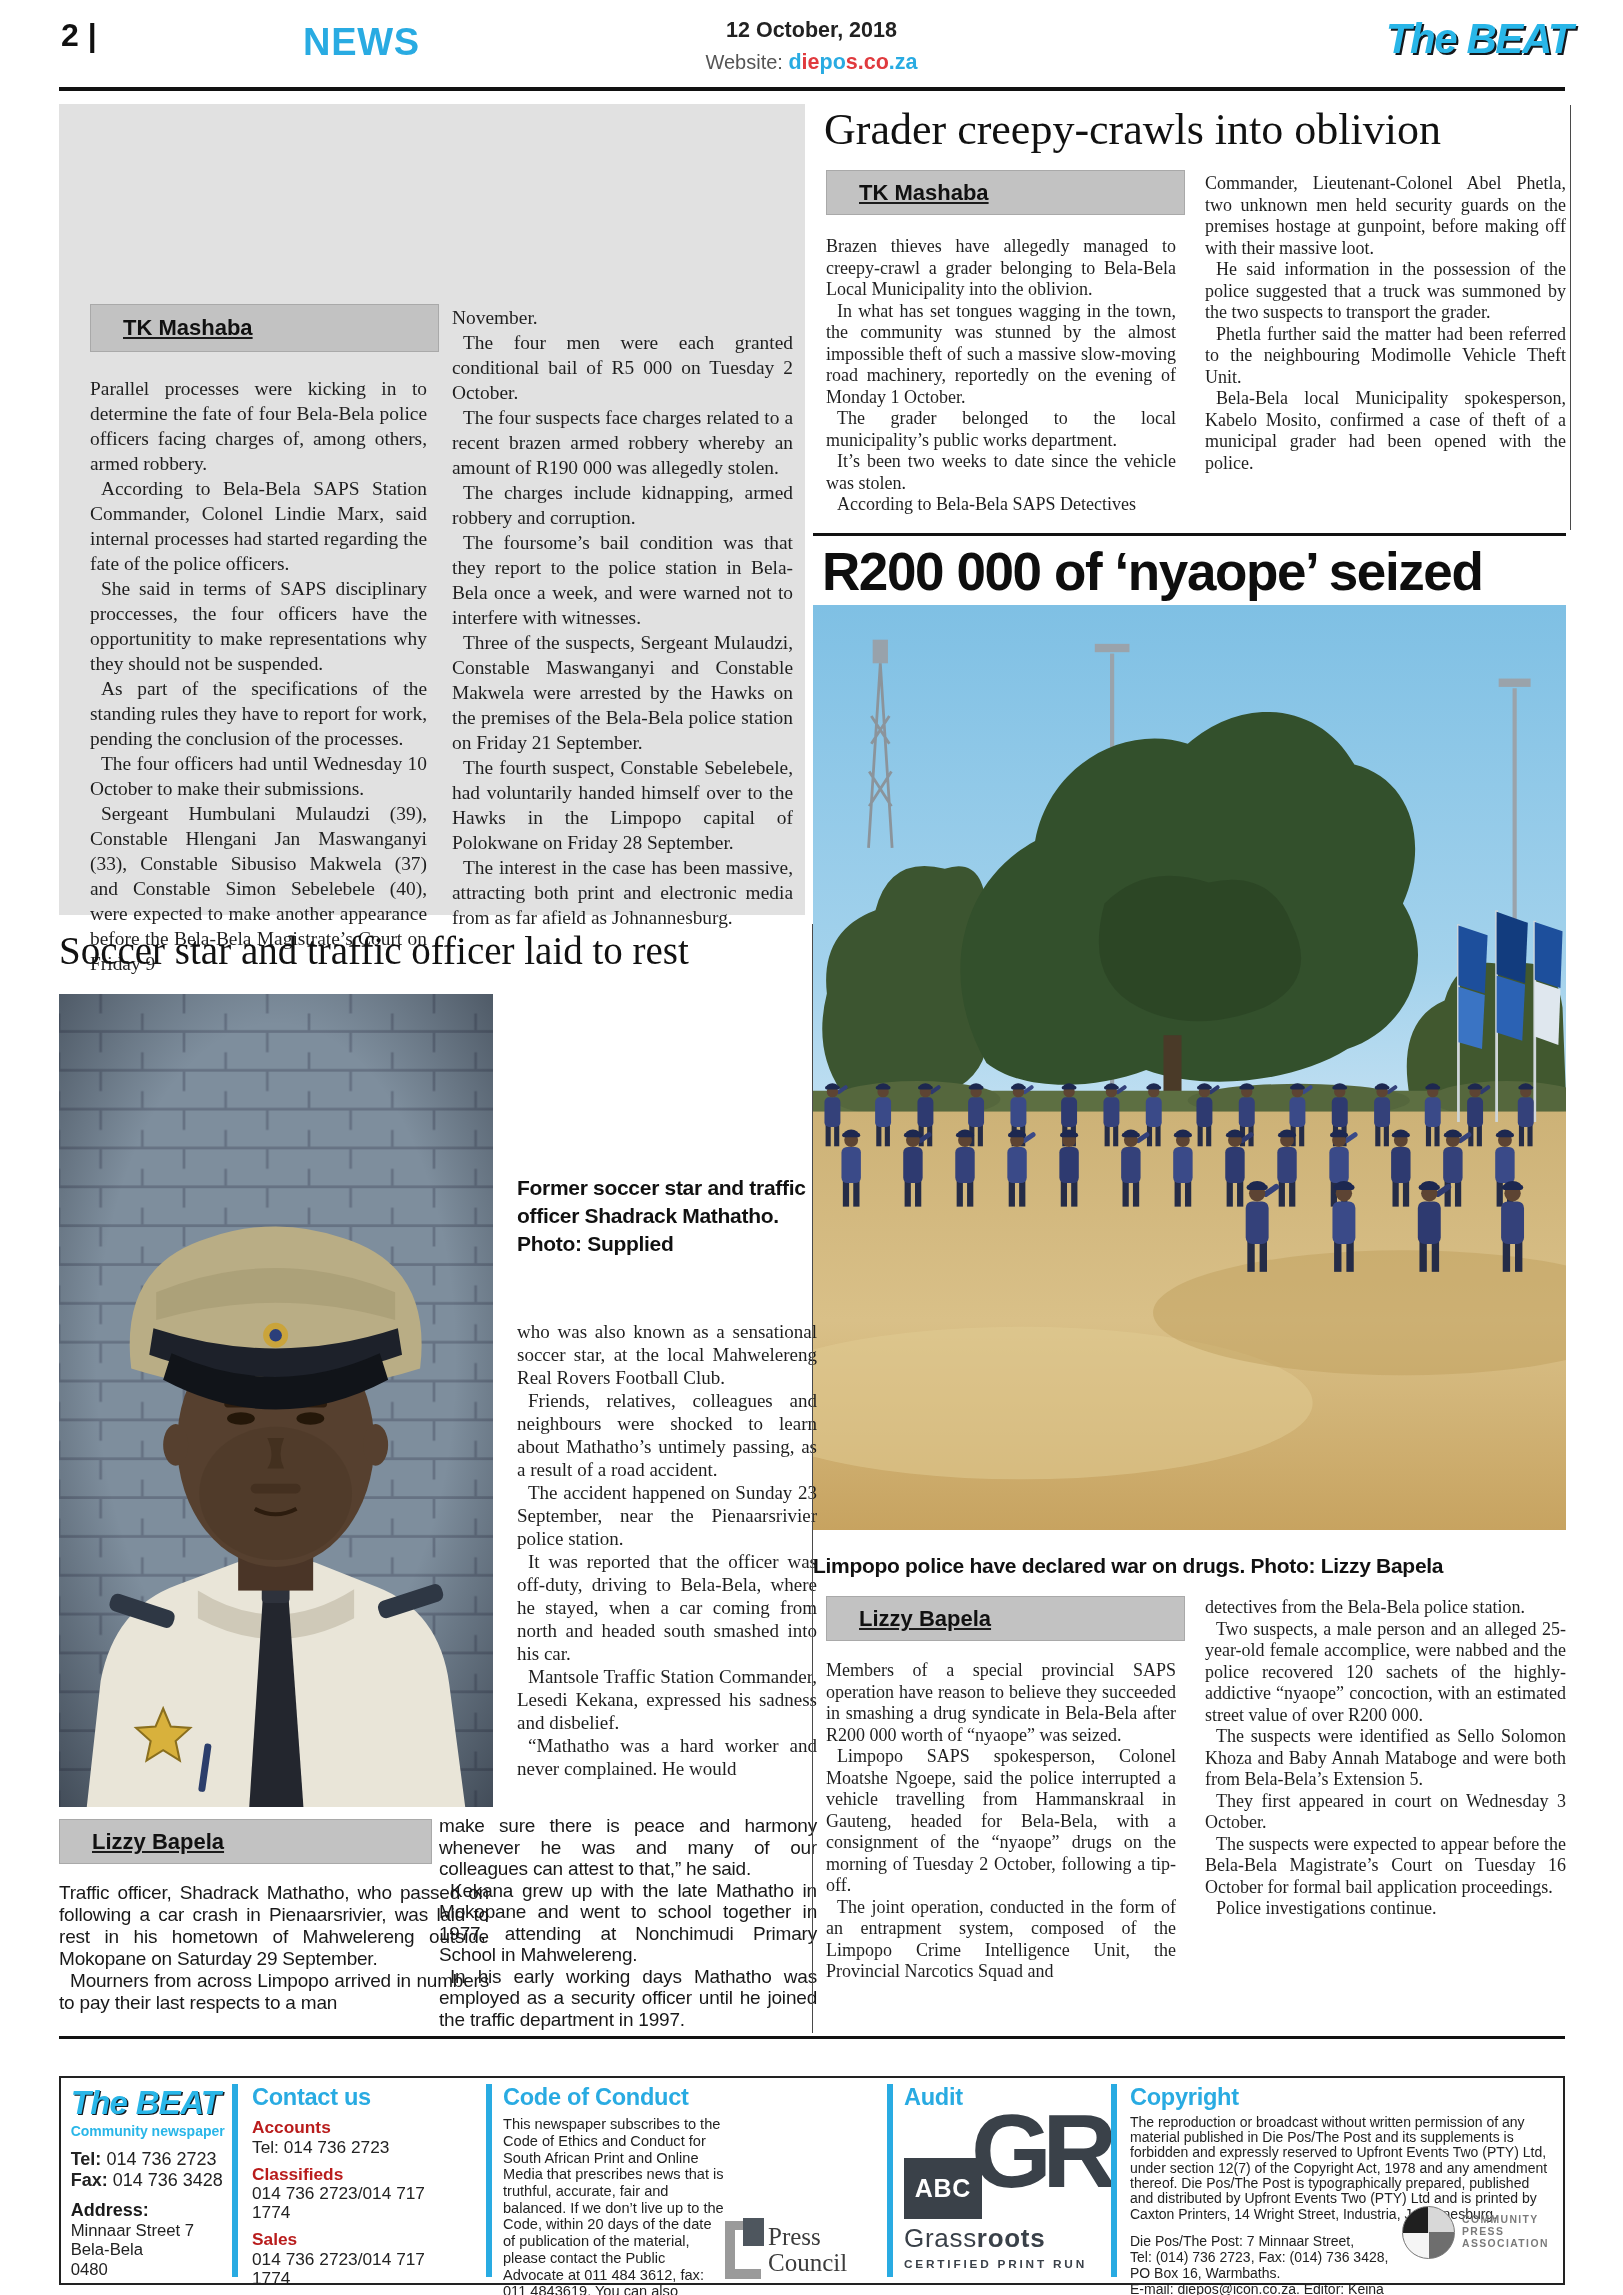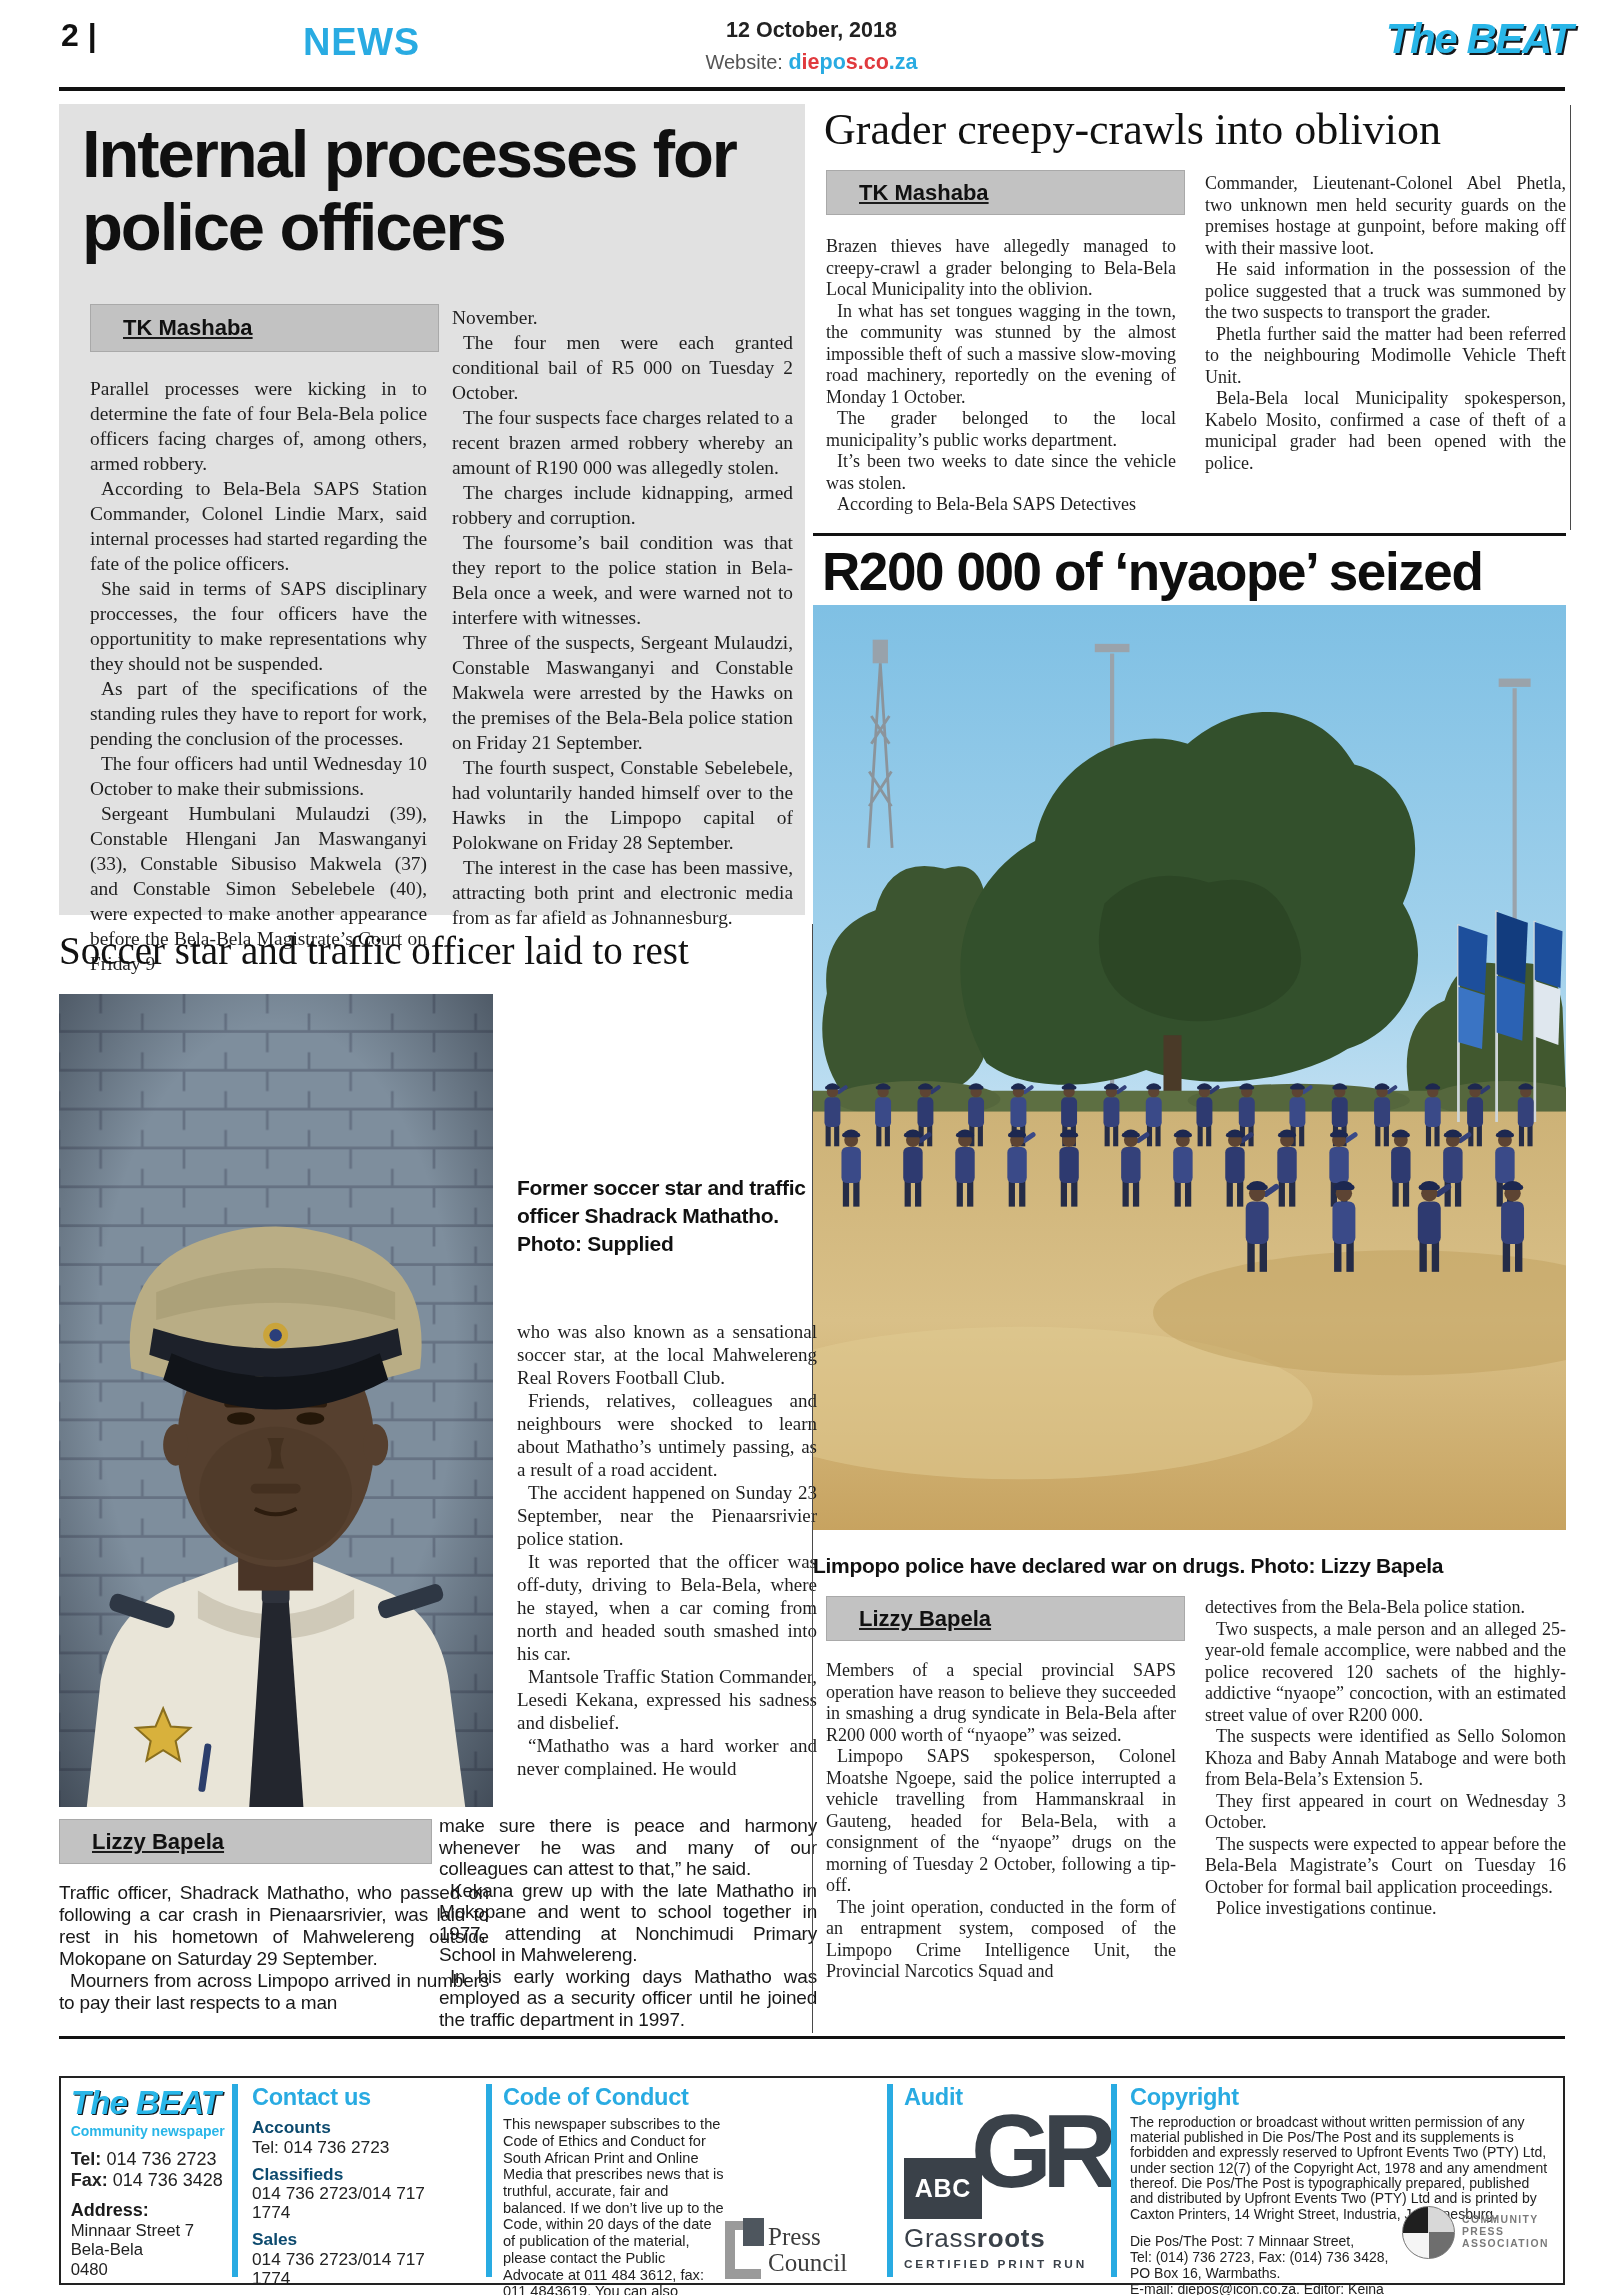--- a/index.html
+++ b/index.html
@@ -67,21 +67,21 @@
   .fdiv{position:absolute;top:5.6px;height:193px;width:6.2px;background:#29abe2;}
   .fh{margin:0;font-size:23.6px;font-weight:900;color:#29abe2;letter-spacing:-0.3px;}
   .f-brand{position:absolute;left:9.7px;top:5.6px;width:160px;}
   .f-logo{font-size:33px;font-weight:900;font-style:italic;color:#29b6e8;text-shadow:1.4px 1.4px 0 #15181c;letter-spacing:-0.7px;}
   .f-tag{font-size:14px;font-weight:800;color:#29b6e8;margin-top:1.4px;}
   .f-tel{font-size:18px;line-height:21.5px;margin-top:9.7px;color:#222;}
   .f-addr-label{font-size:18px;font-weight:800;margin-top:8.3px;}
   .f-addr .para{text-indent:0;font-size:16.7px;line-height:19.4px;color:#222;}
   .f-contact{position:absolute;left:191px;top:5.6px;width:201px;}
   .f-entry{margin-top:7.6px;}
-  .f-entry .lbl{font-size:17.3px;font-weight:800;line-height:19.4px;color:#0c4a6e;}
+  .f-entry .lbl{font-size:17.3px;font-weight:800;line-height:19.4px;color:#b91c1c;}
   .f-entry .val{font-size:17.3px;line-height:19.4px;color:#222;}
   .f-conduct{position:absolute;left:442px;top:5.6px;width:389px;}
   .conduct-text{margin-top:5.6px;font-size:14.6px;line-height:16.7px;color:#222;text-align:left;}
   .pc-float{float:right;width:167px;height:69px;margin-top:99px;display:flex;align-items:center;gap:7px;}
   .pc-icon{position:relative;width:36px;height:58px;background:#9a9a9a;flex:0 0 auto;}
   .pc-icon:before{content:"";position:absolute;left:9.7px;top:9.7px;width:26px;height:39px;background:#fff;}
   .pc-icon:after{content:"";position:absolute;left:18px;top:-2.8px;width:21px;height:28px;background:#4e565e;}
   .pc-words{font-family:"Liberation Serif",serif;font-size:25px;line-height:1.02;color:#3c3c3c;}
   .pc-words span{display:block;}
   .f-audit{position:absolute;left:843px;top:5.6px;width:208px;}
@@ -113,21 +113,20 @@
     <div class="hdr-date">12 October, 2018</div>
     <div class="hdr-site">
       <span>Website:</span>
       <b class="site-url"><span style="color: rgb(41, 171, 226);">d</span><span style="color: rgb(224, 58, 62);">ie</span><span style="color: rgb(41, 171, 226); text-align: center;">po</span><span style="color: rgb(224, 58, 62);">s.co</span><span style="color: rgb(41, 171, 226);">.za</span></b>
     </div>
   </div>
   <div class="masthead">The BEAT</div>
   <div class="hdr-rule"></div>
 
   <section class="art-internal">
-    <h1>Internal processes for police officers</h1>
     <div class="byline int-byline">
       <span>TK Mashaba</span>
     </div>
     <div class="serifcol int-col1">
         <p class="para">Parallel processes were kicking in to determine the fate of four Bela-Bela police officers facing charges of, among others, armed robbery.</p>
         <p class="para">According to Bela-Bela SAPS Station Commander, Colonel Lindie Marx, said internal processes had started regarding the fate of the police officers.</p>
         <p class="para">She said in terms of SAPS disciplinary proccesses, the four officers have the opportunitity to make representations why they should not be suspended.</p>
         <p class="para">As part of the specifications of the standing rules they have to report for work, pending the conclusion of the processes.</p>
         <p class="para">The four officers had until Wednesday 10 October to make their submissions.</p>
         <p class="para">Sergeant Humbulani Mulaudzi (39), Constable Hlengani Jan Maswanganyi (33), Constable Sibusiso Makwela (37) and Constable Simon Sebelebele (40), were expected to make another appearance before the Bela-Bela Magistrate’s Court on Friday 9</p>

